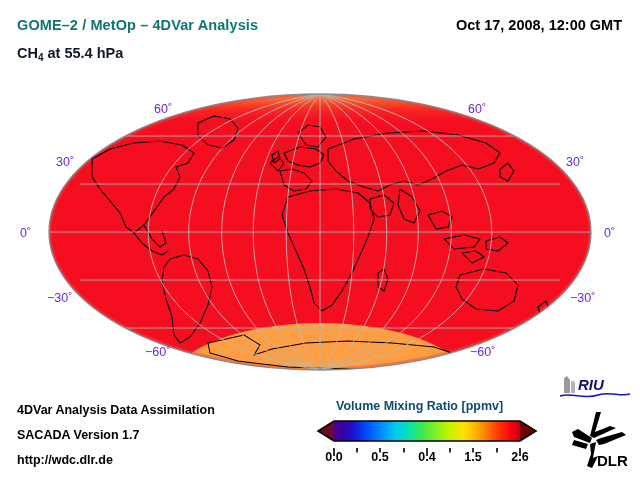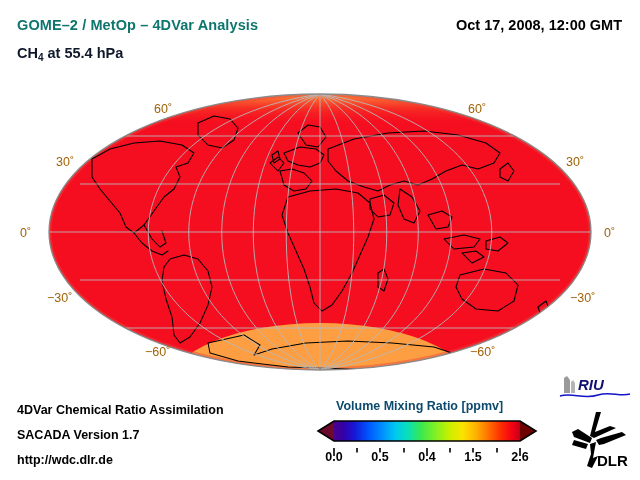--- a/index.html
+++ b/index.html
@@ -14,21 +14,21 @@
   .hdr-left{position:absolute;left:17px;top:17px;font-size:14.5px;font-weight:bold;color:#0f766e;letter-spacing:0.1px;white-space:nowrap;}
   .hdr-left2{position:absolute;left:17px;top:45px;font-size:14.5px;font-weight:bold;color:#0f172a;white-space:nowrap;}
   .hdr-right{position:absolute;right:18px;top:17px;font-size:14.5px;font-weight:bold;color:#000;white-space:nowrap;margin-left:20px;}
   .sub{font-size:10px;vertical-align:-3px;}
 
   
   #map-wrap{position:absolute;left:48px;top:93px;width:544px;height:278px;}
   #map-svg{display:block;}
 
   
-  .latlbl{position:absolute;font-size:12.5px;color:#a16207;white-space:nowrap;}
+  .latlbl{position:absolute;font-size:12.5px;color:#6d28d9;white-space:nowrap;}
 
   
   .foot{position:absolute;left:17px;font-size:12.5px;font-weight:bold;color:#000;white-space:nowrap;}
   .f1{top:403px;} .f2{top:428px;} .f3{top:453px;}
 
   
   #cb-title{position:absolute;left:336px;top:399px;font-size:12.5px;font-weight:bold;color:#0c4a6e;white-space:nowrap;}
   #cb-wrap{position:absolute;left:316px;top:419px;width:222px;height:24px;}
   #cb-ticks{position:absolute;left:316px;top:443px;width:222px;height:9px;}
   .cbnum{position:absolute;top:450px;font-size:12.5px;font-weight:bold;color:#000;transform:translateX(-50%);white-space:nowrap;text-align:center;}
@@ -160,21 +160,21 @@
   <div class="latlbl" style="left:20px;top:226px;">0˚</div>
   <div class="latlbl" style="left:47px;top:291px;">−30˚</div>
   <div class="latlbl" style="left:145px;top:345px;">−60˚</div>
 
   <div class="latlbl" style="left:468px;top:102px;">60˚</div>
   <div class="latlbl" style="left:566px;top:155px;">30˚</div>
   <div class="latlbl" style="left:604px;top:226px;">0˚</div>
   <div class="latlbl" style="left:570px;top:291px;">−30˚</div>
   <div class="latlbl" style="left:470px;top:345px;">−60˚</div>
 
-  <div class="foot f1">4DVar Chemical Ratio Assimilation</div>
+  <div class="foot f1">4DVar Analysis Data Assimilation</div>
   <div class="foot f2">SACADA Version 1.7</div>
   <div class="foot f3">http://wdc.dlr.de</div>
 
   <div id="cb-title">Volume Mixing Ratio [ppmv]</div>
 
   <div id="cb-wrap">
     <svg width="222" height="24" viewBox="0 0 222 24">
       <defs>
         <linearGradient id="jet" x1="0" y1="0" x2="1" y2="0">
           <stop offset="0.00" stop-color="#4a008c"></stop>

